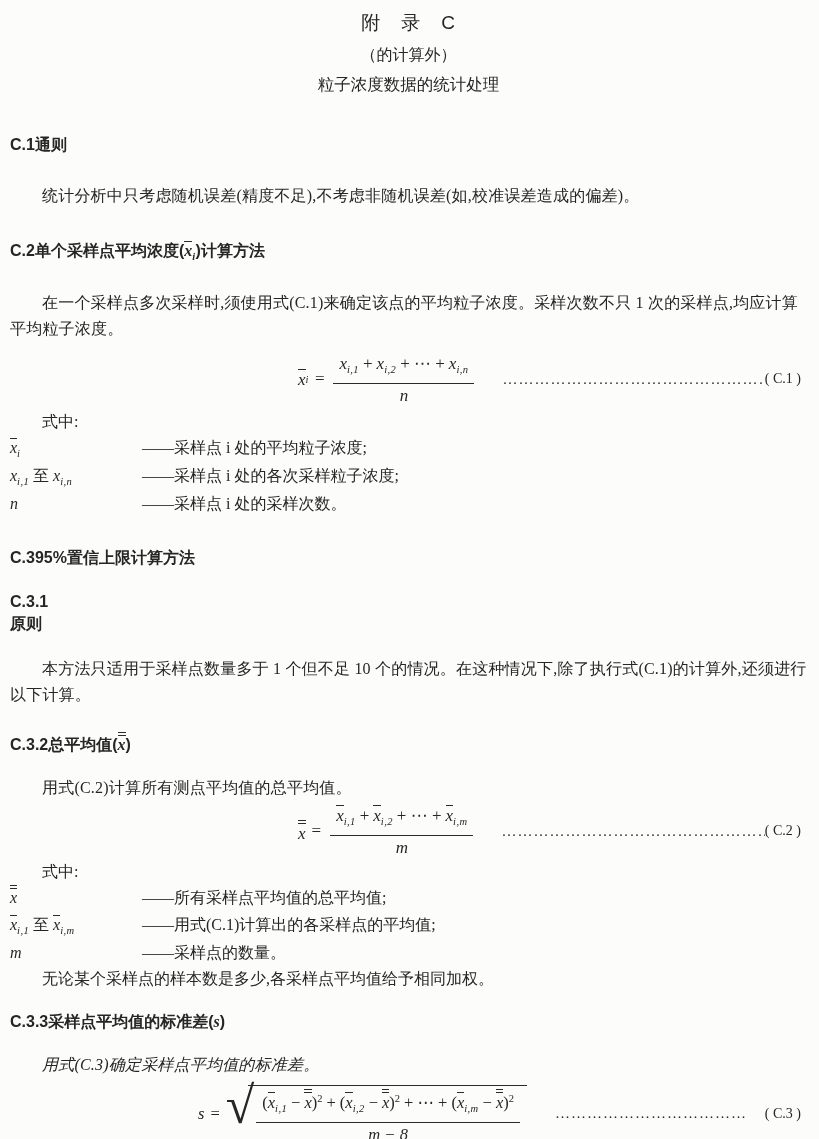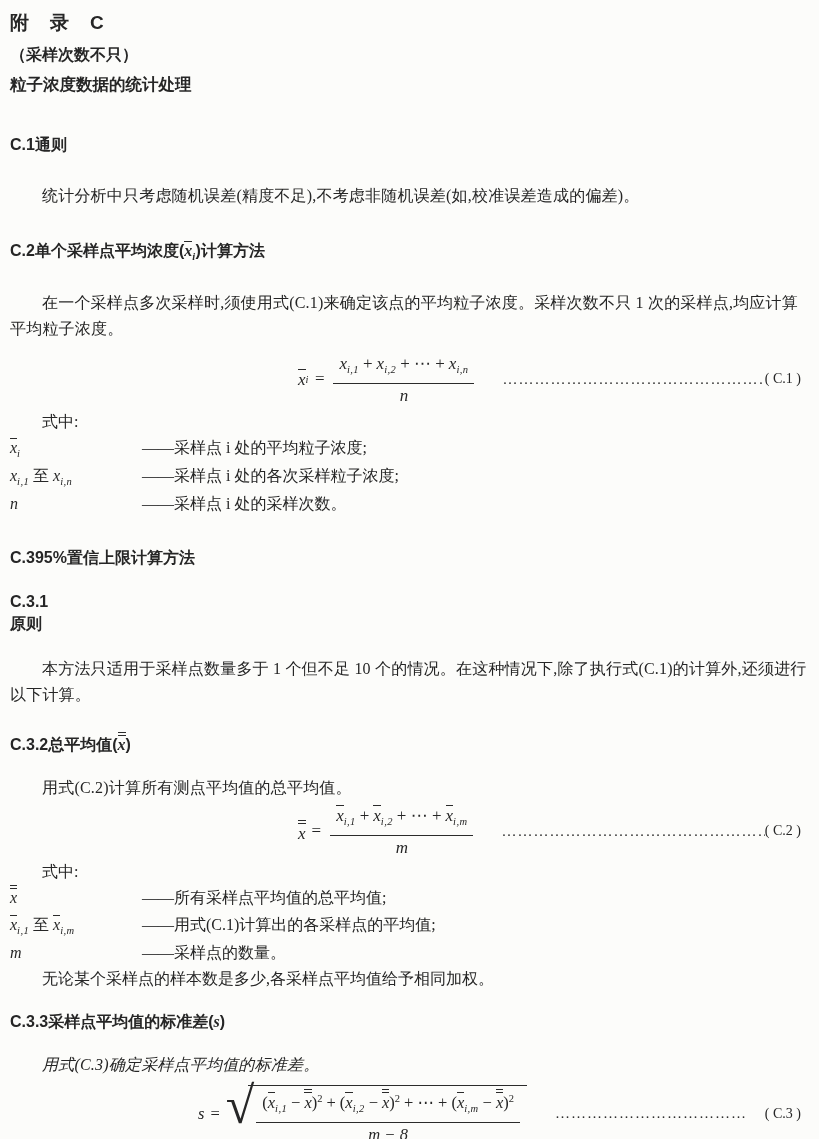--- a/index.html
+++ b/index.html
@@ -7,21 +7,21 @@
   .page {
     width:819px; height:1139px; overflow:hidden;
     background:#fcfcfa; color:#262626;
     font-family:"Liberation Serif","DejaVu Serif",serif;
     font-size:16px;
     padding:8px 12px 0 10px;
     position:relative;
   }
 
   
-  .doc-title { text-align:left; font-family:"Liberation Sans","DejaVu Sans",sans-serif; font-weight:bold; }
+  .doc-title { text-align:center; font-family:"Liberation Sans","DejaVu Sans",sans-serif; font-weight:normal; }
   .t1 { font-size:19px; letter-spacing:1px; padding-top:2px; }
   .t2 { font-size:16px; margin-top:9px; }
   .t3 { font-size:16.5px; margin-top:8px; }
 
   
   .sec-h {
     font-family:"Liberation Sans","DejaVu Sans",sans-serif;
     font-weight:bold; font-size:16px; line-height:1.35;
     display:flex; align-items:baseline; 
   }
@@ -85,21 +85,21 @@
   .mt-f3   { margin-top:5px; }
   .mt-w3   { margin-top:3px; }
 </style>
 </head>
 <body>
 
 <div class="page">
 
   <div class="doc-title">
     <div class="t1">附　录　C</div>
-    <div class="t2">（采样次数不只）</div>
+    <div class="t2">（的计算外）</div>
     <div class="t3">粒子浓度数据的统计处理</div>
   </div>
 
   <div class="sec-h mt-c1h">
     <span>C.1</span>
     <span>通则</span>
   </div>
   <p class="para mt-c1p">统计分析中只考虑随机误差(精度不足),不考虑非随机误差(如,校准误差造成的偏差)。</p>
 
   <div class="sec-h mt-c2h">

